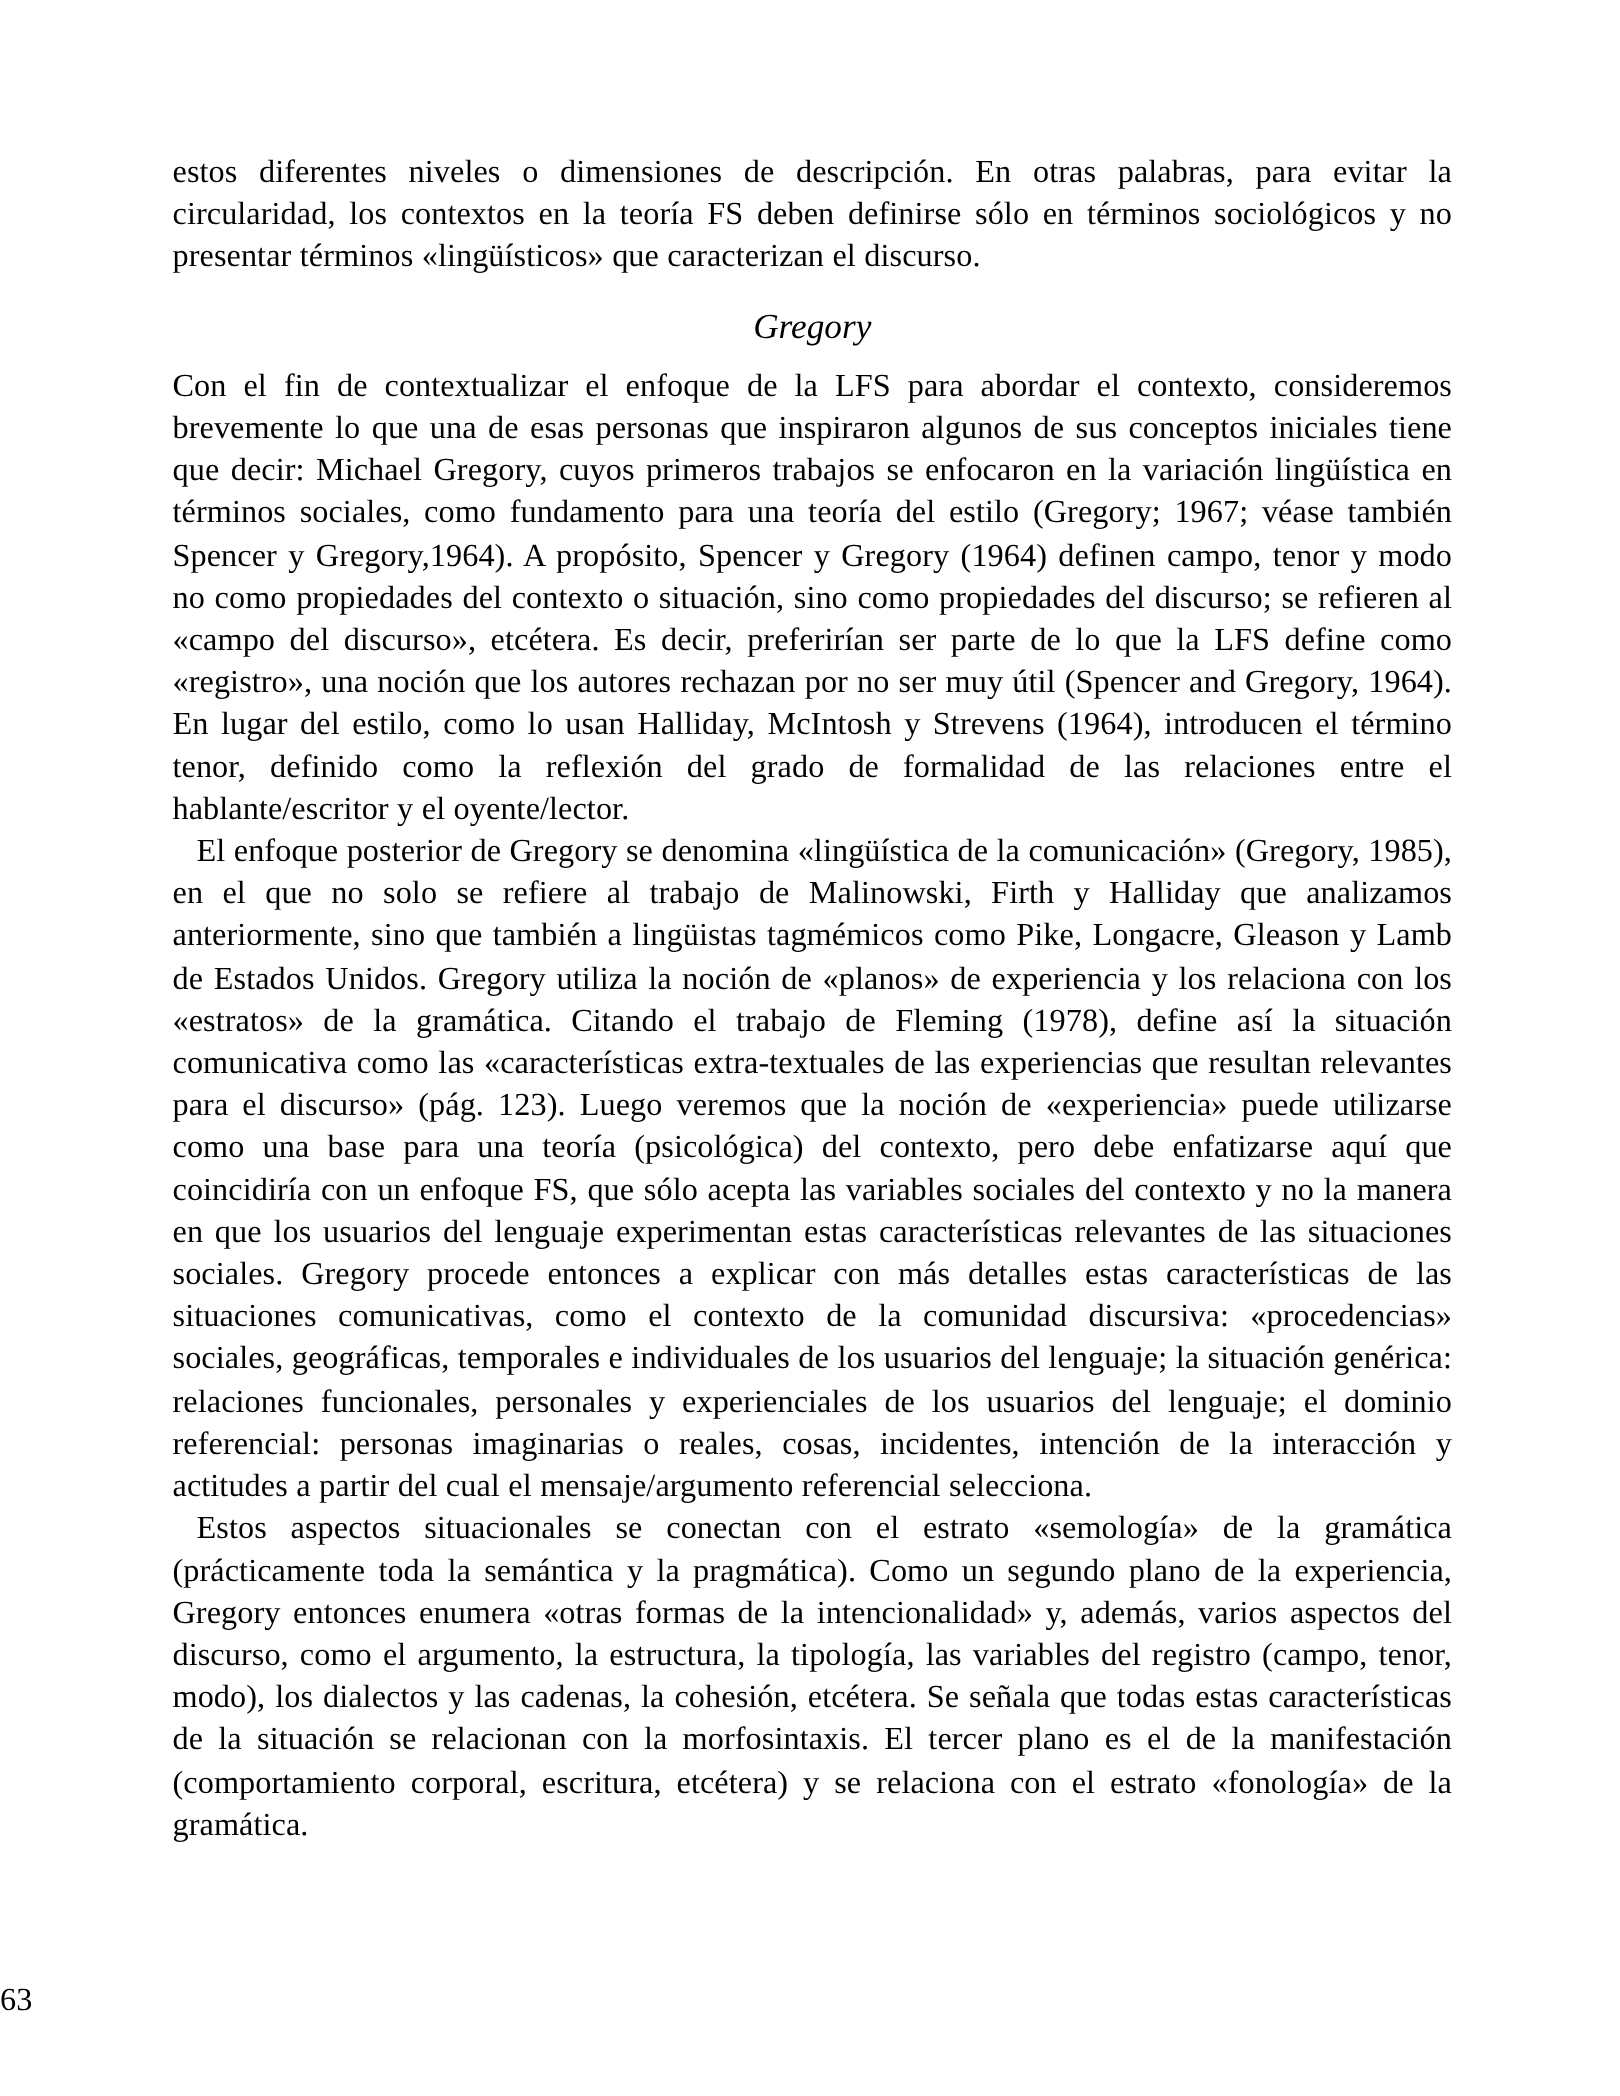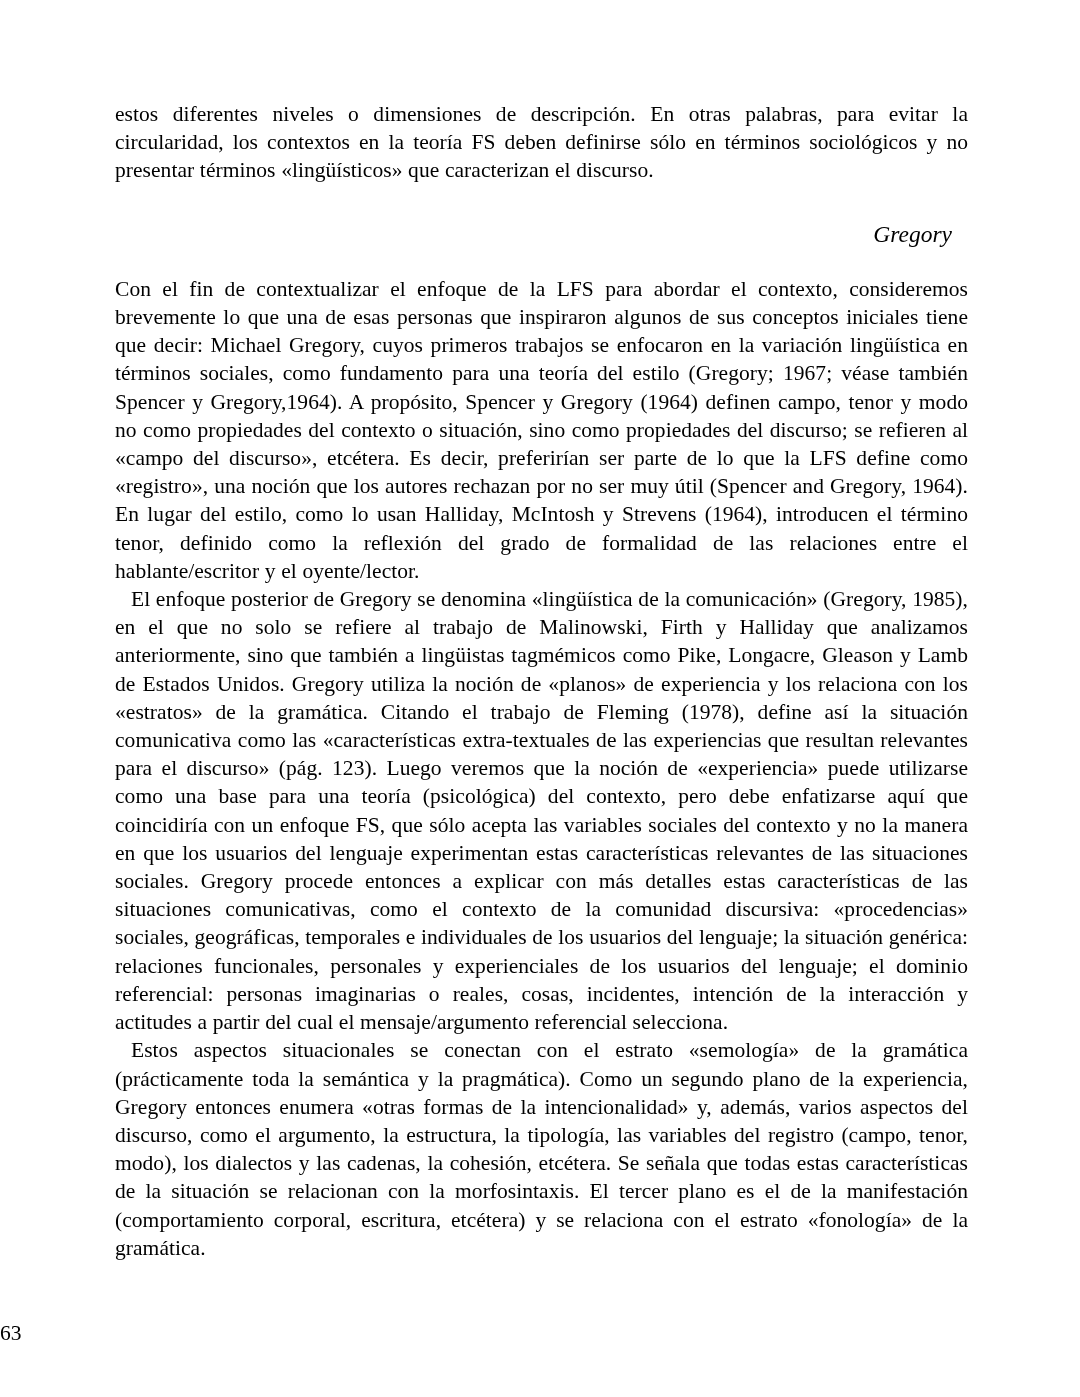--- a/index.html
+++ b/index.html
@@ -35,26 +35,26 @@
     text-align: justify;
     text-justify: inter-word;
     letter-spacing: 0.05px;
     word-spacing: 0.2px;
     -webkit-font-smoothing: antialiased;
   }
   p.indent-par {
     text-indent: 16px;
   }
   .section-heading {
-    margin: 16px;
+    margin: 0;
     font-size: 23.5px;
     line-height: 28.2px;
     font-style: italic;
     font-weight: normal;
-    text-align: right;
+    text-align: center;
     padding-top: 19px;
     padding-bottom: 11px;
   }
   .gap-after-first {
     padding-bottom: 0px;
   }
   .page-number {
     position: absolute;
     left: 0;
     top: 1320px;

